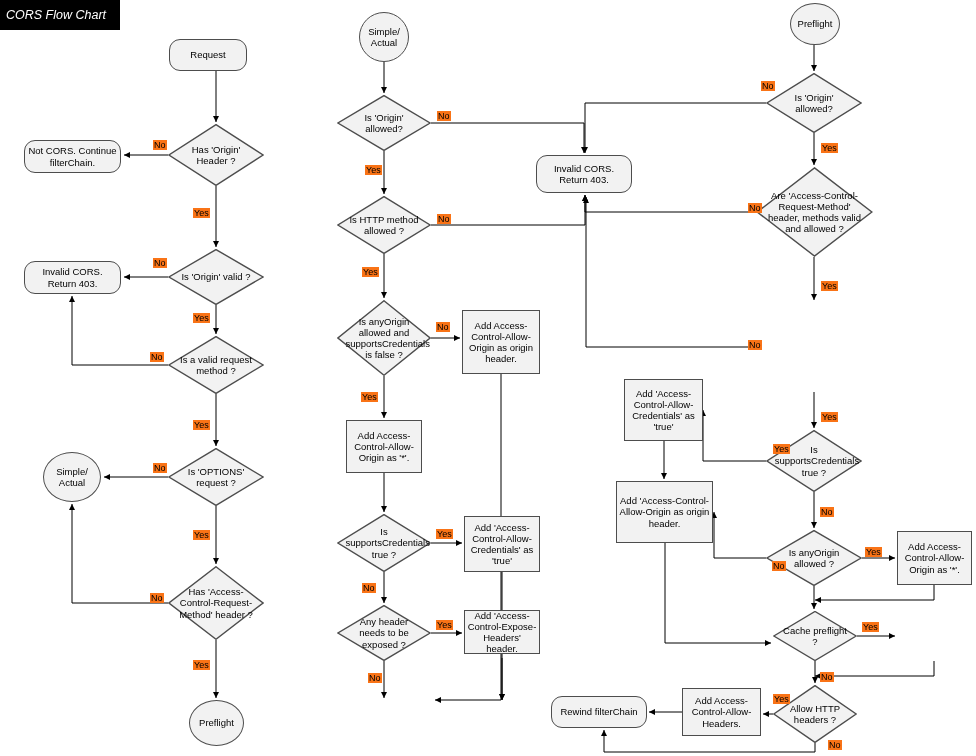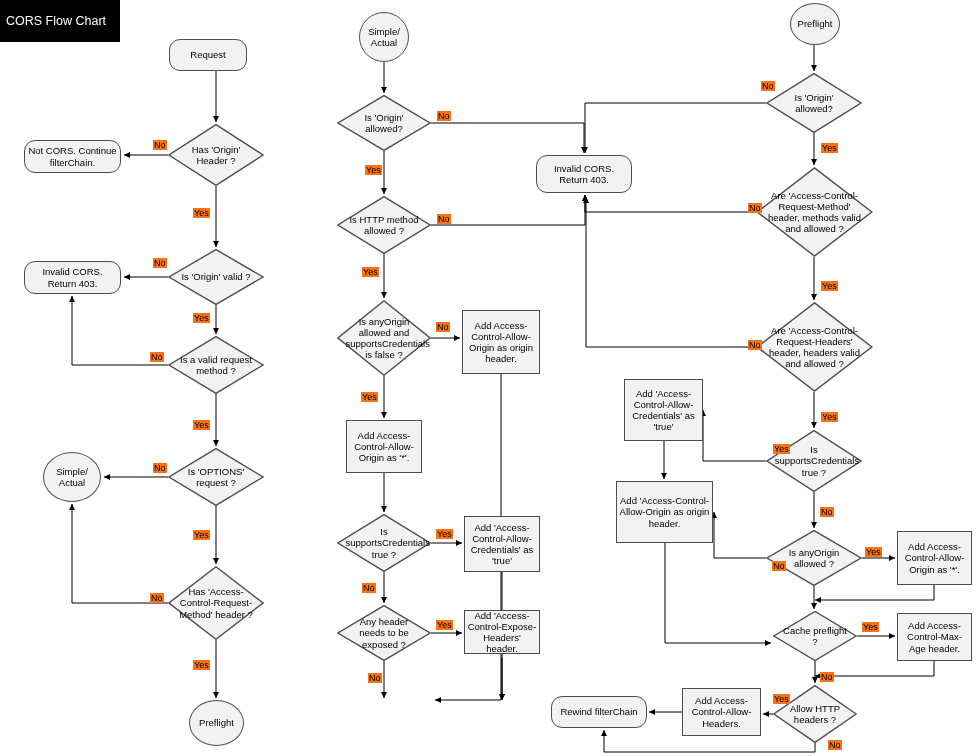--- a/index.html
+++ b/index.html
@@ -76,29 +76,30 @@
     background: #f97316;
     padding: 0 1px;
     z-index: 4;
     white-space: nowrap;
   }
   .title-box {
     position: absolute;
     left: 0;
     top: 0;
     width: 120px;
-    height: 42px;
+    height: 30px;
     background: #000000;
     color: #ffffff;
     display: flex;
     align-items: center;
     padding-left: 6px;
     box-sizing: border-box;
     font-size: 12.5px;
     z-index: 5;
+    font-style: italic;
   }
 </style>
 </head>
 <body>
 
 <div id="canvas">
 
   <svg id="svg-layer" viewBox="0 0 976 756">
     <defs>
       <marker id="arrow" markerWidth="8" markerHeight="8" refX="6" refY="3" orient="auto" markerUnits="strokeWidth">
@@ -263,26 +264,20 @@
     <span class="dlabel">Is 'Origin' allowed?</span>
   </div>
 
   <div class="node diamond" style="left:756px;top:167px;width:117px;height:90px;">
     <svg class="dshape" viewBox="0 0 100 100" preserveAspectRatio="none">
         <polygon points="50,1 99,50 50,99 1,50" fill="#f2f2f2" stroke="#4d4d4d" stroke-width="1.4" vector-effect="non-scaling-stroke"></polygon>
       </svg>
     <span class="dlabel">Are 'Access-Control-Request-Method' header, methods valid and allowed ?</span>
   </div>
 
-  <div class="node diamond" style="left:756px;top:302px;width:117px;height:90px;">
-    <svg class="dshape" viewBox="0 0 100 100" preserveAspectRatio="none">
-        <polygon points="50,1 99,50 50,99 1,50" fill="#f2f2f2" stroke="#4d4d4d" stroke-width="1.4" vector-effect="non-scaling-stroke"></polygon>
-      </svg>
-    <span class="dlabel">Are 'Access-Control-Request-Headers' header, headers valid and allowed ?</span>
-  </div>
 
   <div class="node diamond" style="left:766px;top:430px;width:96px;height:62px;">
     <svg class="dshape" viewBox="0 0 100 100" preserveAspectRatio="none">
         <polygon points="50,1 99,50 50,99 1,50" fill="#f2f2f2" stroke="#4d4d4d" stroke-width="1.4" vector-effect="non-scaling-stroke"></polygon>
       </svg>
     <span class="dlabel">Is supportsCredentials true ?</span>
   </div>
 
   <div class="node rect" style="left:624px;top:379px;width:79px;height:62px;">Add 'Access-Control-Allow-Credentials' as 'true'</div>
 
@@ -297,21 +292,20 @@
 
   <div class="node rect" style="left:897px;top:531px;width:75px;height:54px;">Add Access-Control-Allow-Origin as '*'.</div>
 
   <div class="node diamond" style="left:773px;top:611px;width:84px;height:50px;">
     <svg class="dshape" viewBox="0 0 100 100" preserveAspectRatio="none">
         <polygon points="50,1 99,50 50,99 1,50" fill="#f2f2f2" stroke="#4d4d4d" stroke-width="1.4" vector-effect="non-scaling-stroke"></polygon>
       </svg>
     <span class="dlabel">Cache preflight ?</span>
   </div>
 
-  <div class="node rect" style="left:897px;top:613px;width:75px;height:48px;">Add Access-Control-Max-Age header.</div>
 
   <div class="node diamond" style="left:773px;top:685px;width:84px;height:58px;">
     <svg class="dshape" viewBox="0 0 100 100" preserveAspectRatio="none">
         <polygon points="50,1 99,50 50,99 1,50" fill="#f2f2f2" stroke="#4d4d4d" stroke-width="1.4" vector-effect="non-scaling-stroke"></polygon>
       </svg>
     <span class="dlabel">Allow HTTP headers ?</span>
   </div>
 
   <div class="node rect" style="left:682px;top:688px;width:79px;height:48px;">Add Access-Control-Allow-Headers.</div>
 

